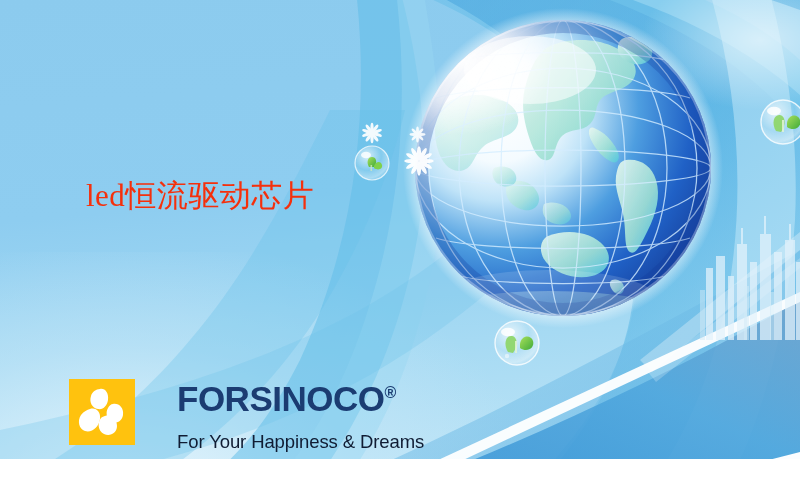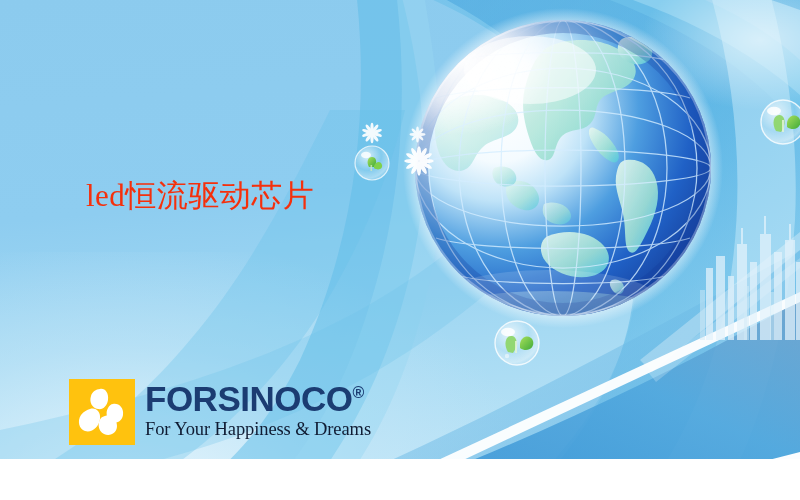--- a/index.html
+++ b/index.html
@@ -73,20 +73,21 @@
     padding-left: 14px;
   }
 
   
   .logo {
     position: absolute;
     left: 69px;
     top: 379px;
     display: flex;
     align-items: flex-start;
+    gap: 32px;
   }
   .logo-mark {
     width: 66px;
     height: 66px;
     background: #ffc20e;
     flex: none;
   }
   .logo-text {
     margin-left: 10px;
     padding-top: 2px;
@@ -100,26 +101,26 @@
     letter-spacing: -0.5px;
     white-space: nowrap;
     position: relative;
   }
   .logo-reg {
     font-size: 16px;
     vertical-align: super;
     line-height: 0;
   }
   .logo-tagline {
-    font-family: Liberation Serif, serif;
+    font-family: Liberation Sans, sans-serif;
     font-size: 18.5px;
     line-height: 22px;
     color: #101c33;
     letter-spacing: -0.1px;
-    margin-top: 1px;
+    margin-top: 14px;
     white-space: nowrap;
   }
 
   
   .deco {
     position: absolute;
   }
 </style>
 </head>
 <body>

